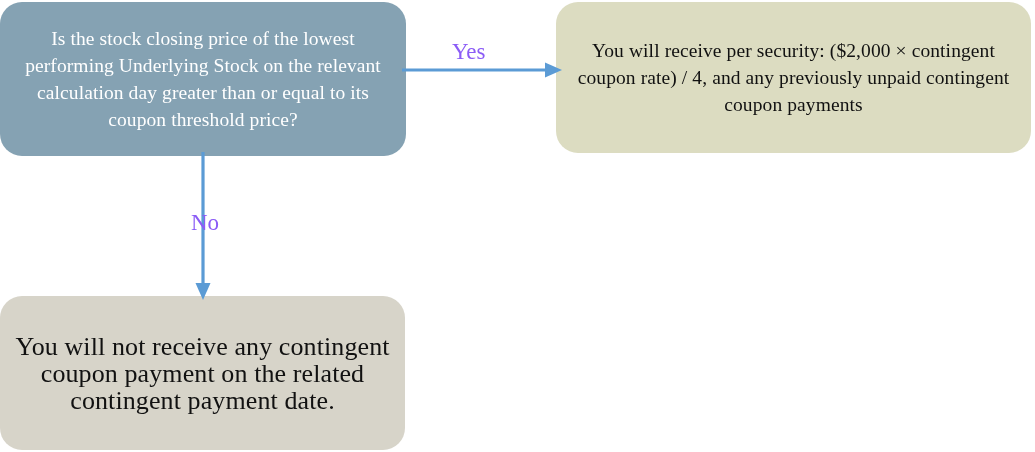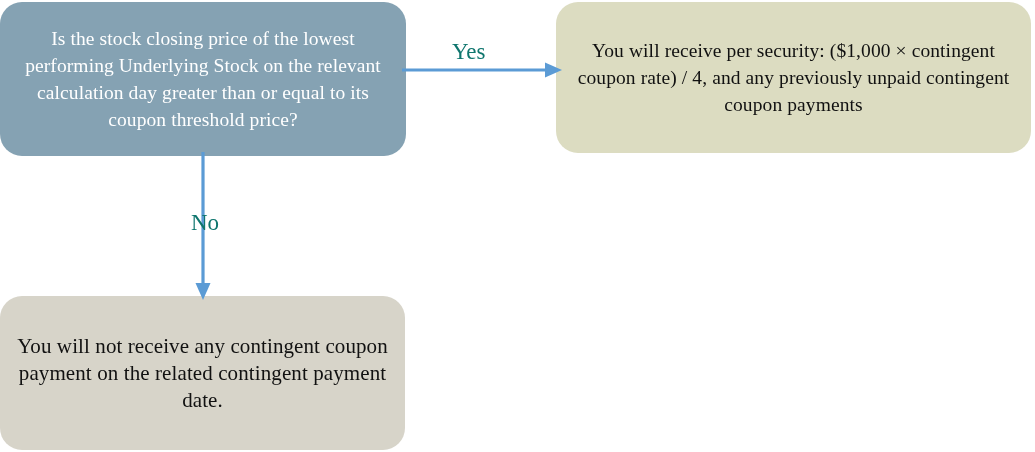--- a/index.html
+++ b/index.html
@@ -71,21 +71,21 @@
   
   #no-outcome-node {
     left: 0px;
     top: 296px;
     width: 405px;
     height: 154px;
     background: #d7d4c9;
     color: #111111;
   }
   #no-outcome-node .node-text {
-    font-size: 21px;
+    font-size: 26px;
     text-align: center;
   }
 
   
   .connector {
     position: absolute;
   }
   #yes-connector {
     left: 402px;
     top: 56px;
@@ -96,21 +96,21 @@
     left: 186px;
     top: 152px;
     width: 34px;
     height: 148px;
   }
 
   
   .edge-label {
     position: absolute;
     font-size: 23px;
-    color: #0f766e;
+    color: #8b5cf6;
     white-space: nowrap;
   }
   #yes-label {
     left: 452px;
     top: 39px;
   }
   #no-label {
     left: 151px;
     top: 210px;
     margin-left: 40px;
@@ -119,21 +119,21 @@
 </head>
 <body>
 
 <div class="canvas">
 
   <div class="node" id="decision-node">
     <span class="node-text">Is the stock closing price of the lowest performing Underlying Stock on the relevant calculation day greater than or equal to its coupon threshold price?</span>
   </div>
 
   <div class="node" id="yes-outcome-node">
-    <span class="node-text">You will receive per security: ($1,000 × contingent coupon rate) / 4, and any previously unpaid contingent coupon payments</span>
+    <span class="node-text">You will receive per security: ($2,000 × contingent coupon rate) / 4, and any previously unpaid contingent coupon payments</span>
   </div>
 
   <div class="node" id="no-outcome-node">
     <span class="node-text">You will not receive any contingent coupon payment on the related contingent payment date.</span>
   </div>
 
   <svg class="connector" id="yes-connector" viewBox="0 0 160 28" width="160" height="28">
     <line x1="0" y1="14" x2="145" y2="14" stroke="#5b9bd5" stroke-width="3.2"></line>
     <polygon points="143,6.5 160,14 143,21.5" fill="#5b9bd5"></polygon>
   </svg>

